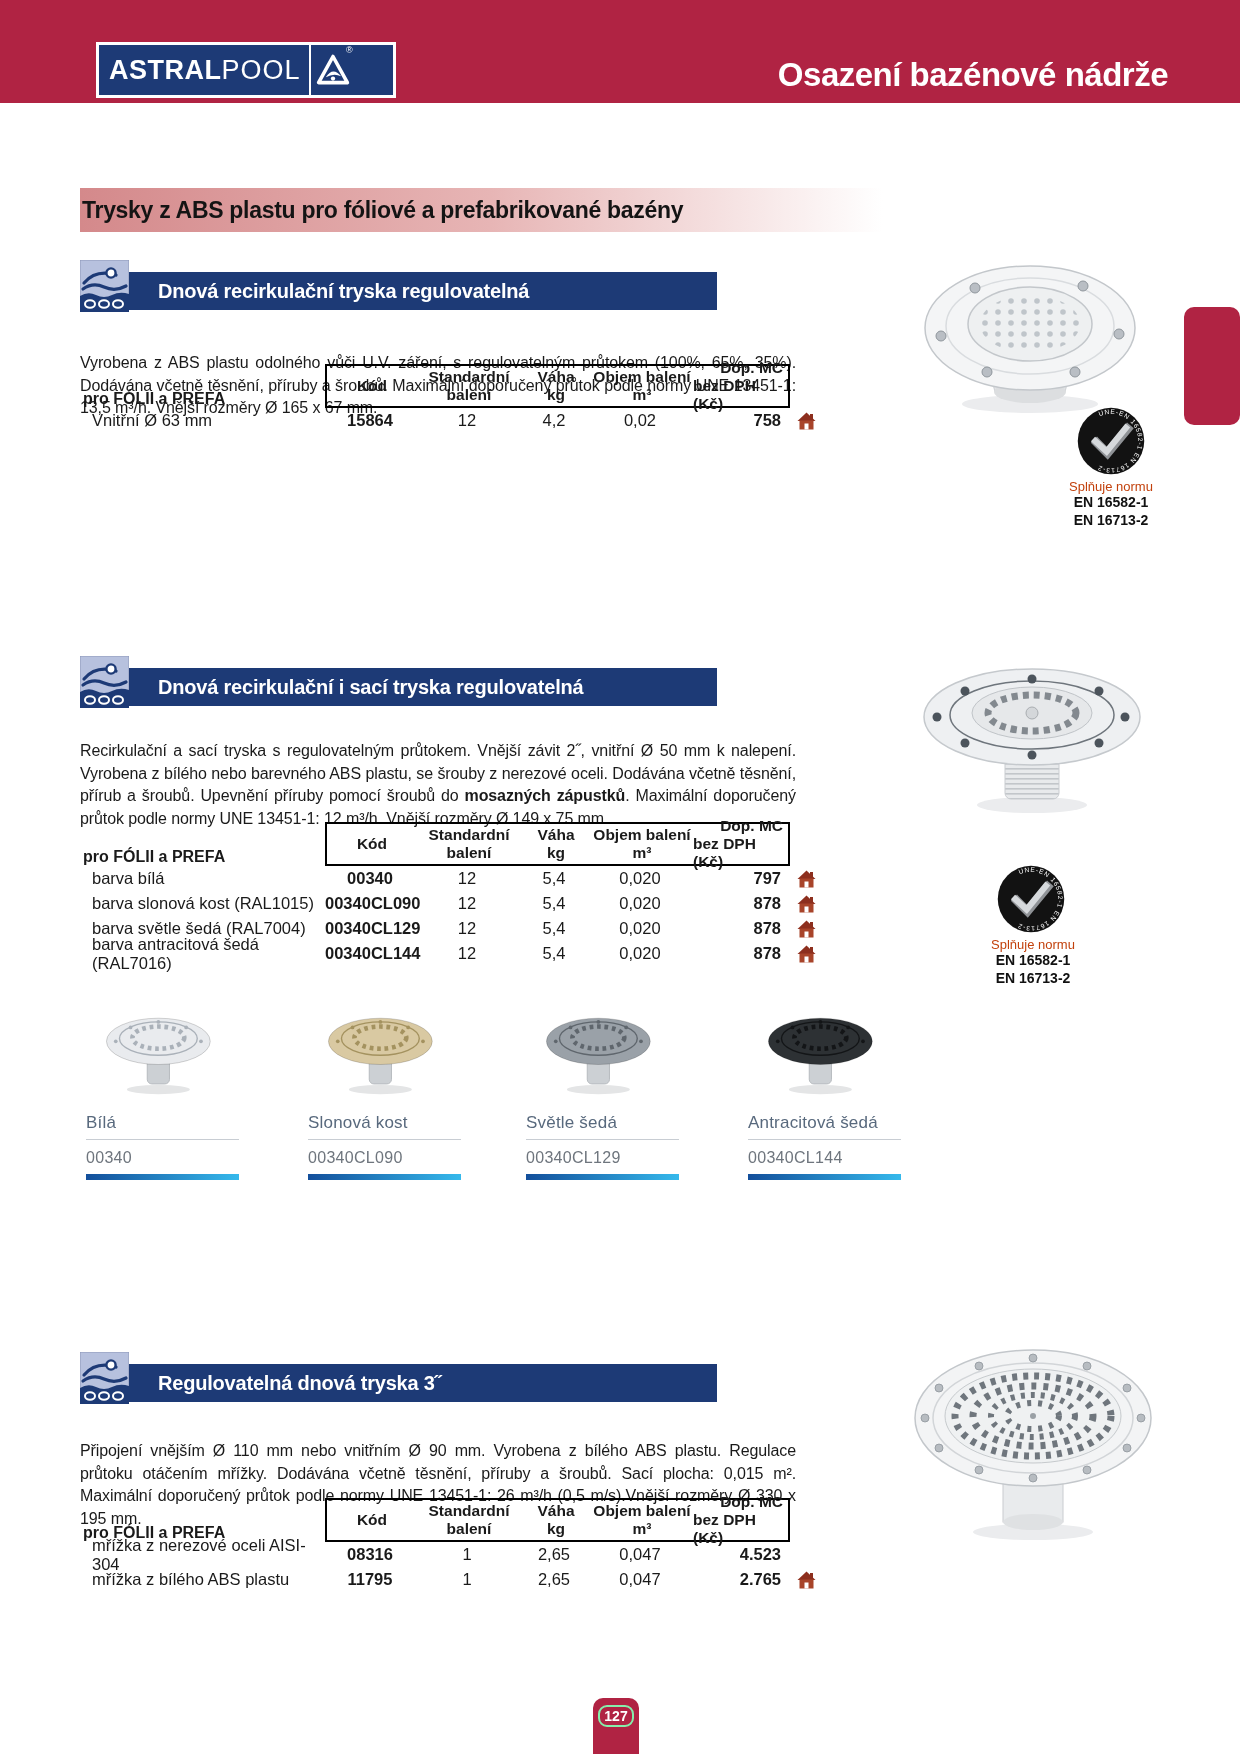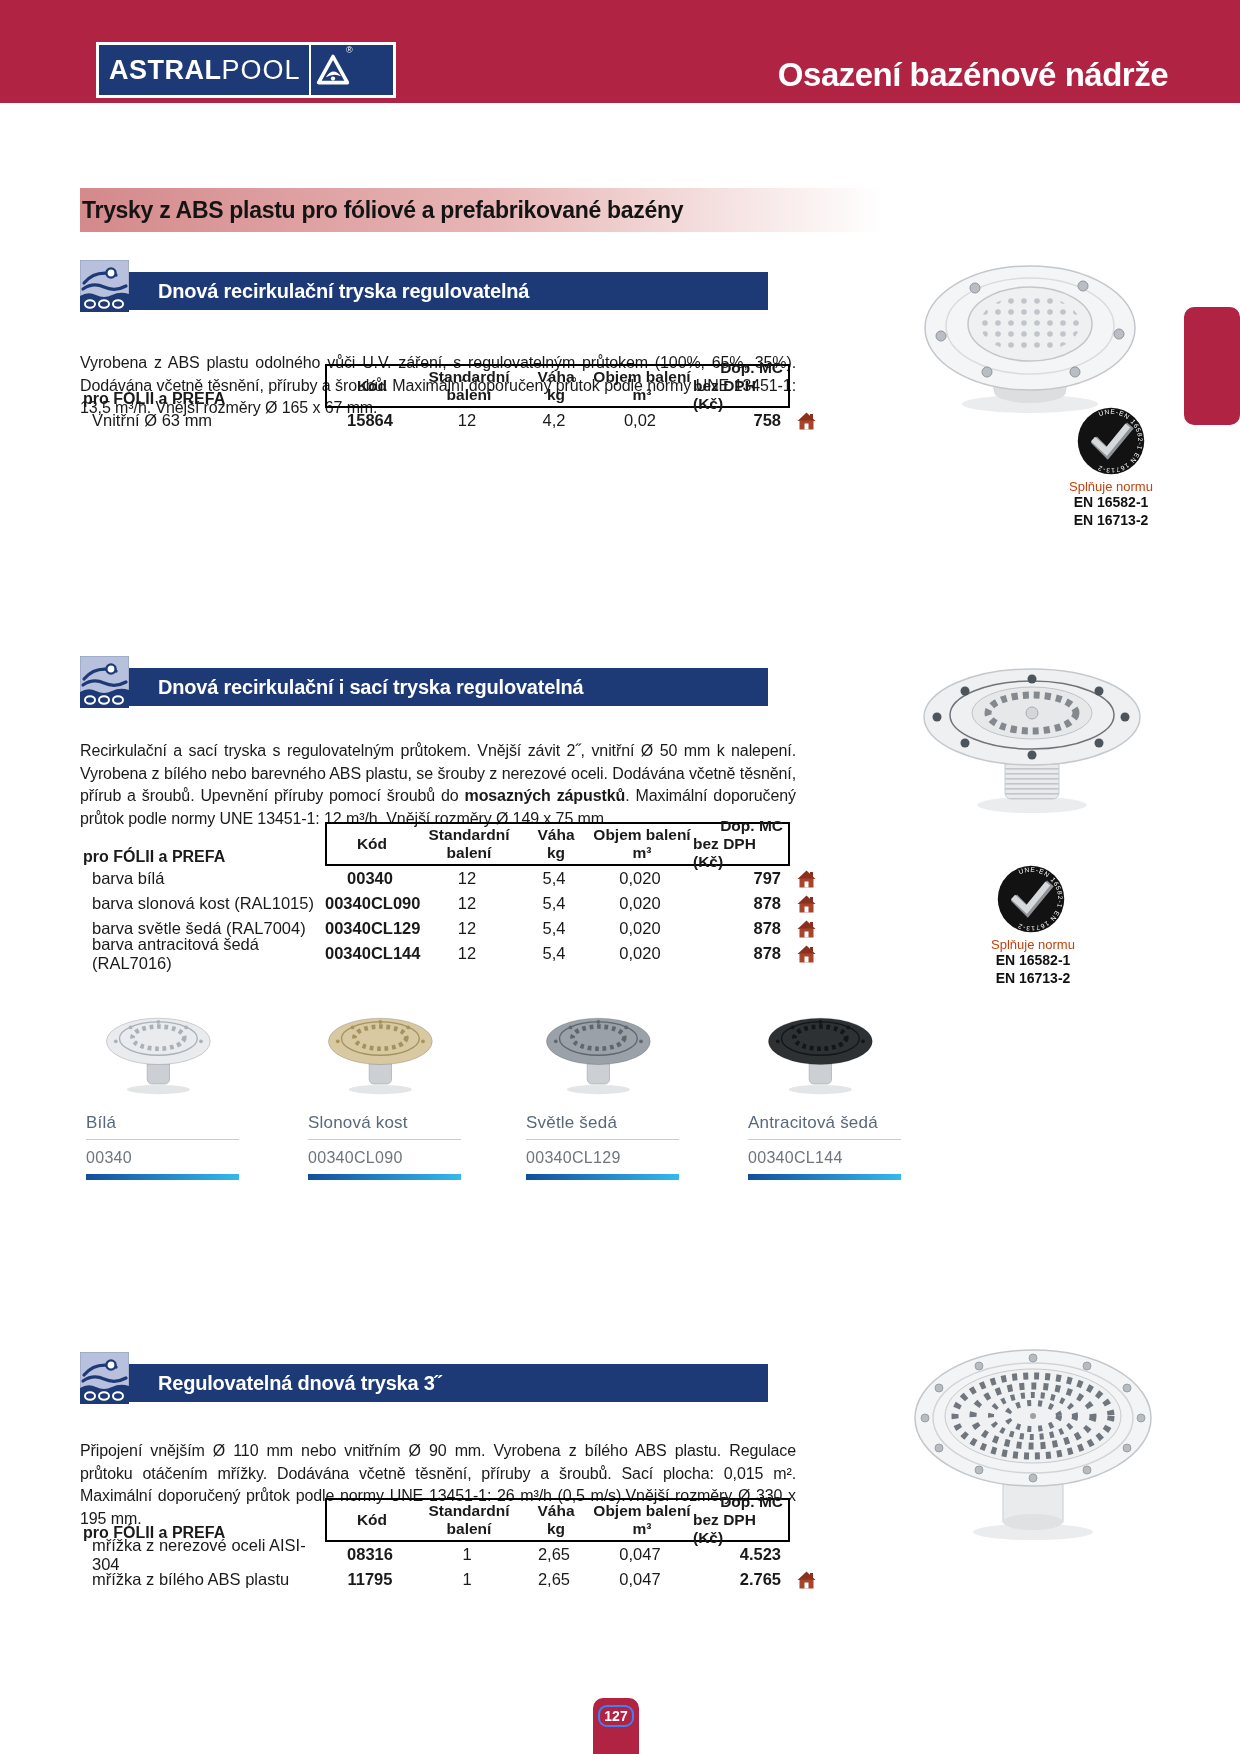--- a/index.html
+++ b/index.html
@@ -17,21 +17,21 @@
   .logo-reg{position:absolute;right:2px;top:0;font-size:9px;color:#fff;}
   .page-title{position:absolute;right:72px;top:56px;margin:0;color:#fff;font-size:33px;font-weight:bold;letter-spacing:-.5px;}
 
   
   .section-heading{position:absolute;left:80px;top:188px;width:912px;height:44px;
      background:linear-gradient(90deg,#d4898b 0%,#e7b5b5 45%,#ffffff 88%);
      display:flex;align-items:center;padding-left:2px;box-sizing:border-box;
      font-size:23px;font-weight:bold;color:#141414;letter-spacing:-.3px;}
 
   
-  .bluebar{position:absolute;left:80px;width:688px;height:38px;background:#1d3a76;
+  .bluebar{position:absolute;left:80px;width:637px;height:38px;background:#1d3a76;
            display:flex;align-items:center;padding-left:78px;box-sizing:border-box;
            color:#fff;font-size:20px;font-weight:bold;letter-spacing:-.2px;}
   .sicon{position:absolute;left:80px;width:49px;height:52px;z-index:2;}
   .desc{position:absolute;left:80px;width:716px;font-size:16px;line-height:1.42;
         text-align:justify;letter-spacing:-.1px;}
 
   
   .tbl{position:absolute;left:80px;width:840px;}
   .tbl-head{display:flex;align-items:flex-end;}
   .group-label{width:245px;box-sizing:border-box;padding-left:3px;font-weight:bold;font-size:16px;margin-bottom:0px;}
@@ -60,21 +60,21 @@
   .variant{position:absolute;top:1008px;width:153px;height:172px;}
   .v-img{height:88px;display:flex;justify-content:center;}
   .v-name{margin-top:17px;font-size:17px;color:#58697d;letter-spacing:.2px;}
   .v-rule{margin-top:6px;height:1px;background:#c8cdd3;}
   .v-code{margin-top:9px;font-size:16px;color:#6e757d;letter-spacing:.3px;}
   .v-bar{margin-top:7px;height:6px;background:linear-gradient(90deg,#134f9b,#35b9ec);}
 
   
   .page-tab{position:absolute;left:593px;top:1698px;width:46px;height:56px;background:#b02343;
             border-radius:10px 10px 0 0;display:flex;justify-content:center;}
-  .page-num-box{margin-top:7px;width:36px;height:22px;border:2px solid #3b82f6;border-radius:9px;
+  .page-num-box{margin-top:7px;width:36px;height:22px;border:2px solid #86efac;border-radius:9px;
             box-sizing:border-box;display:flex;align-items:center;justify-content:center;
             color:#fff;font-weight:bold;font-size:14px;}
 </style>
 </head>
 <body>
 
 <div class="page">
 
   <header class="top-band">
     <div class="logo-box">

